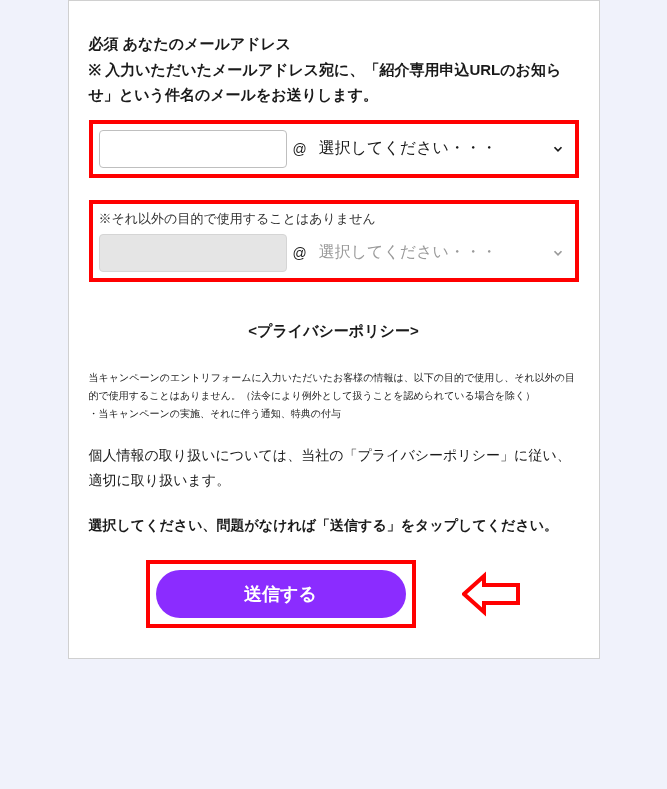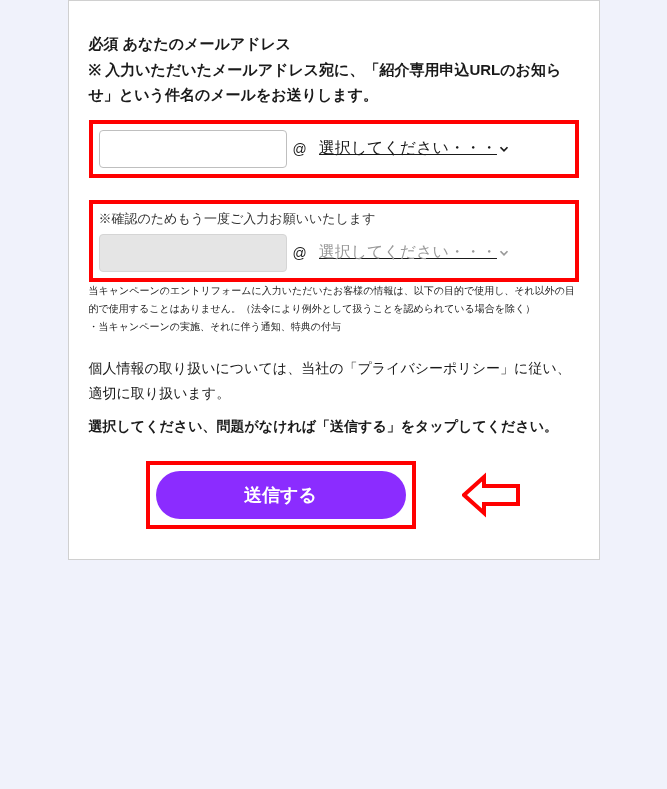--- a/index.html
+++ b/index.html
@@ -45,24 +45,24 @@
     }
     .at {
       font-size: 14px;
       color: #1a1a1a;
     }
     .select-box {
       flex: 1;
       height: 38px;
       display: flex;
       align-items: center;
+      justify-content: space-between;
       font-size: 16px;
       color: #1a1a1a;
       padding: 0 4px 0 6px;
-      text-decoration: underline;
     }
     .select-box.disabled .select-text {
       color: #9a9a9a;
     }
     .select-box .select-text { white-space: nowrap; overflow: hidden; text-overflow: ellipsis; }
     .chev {
       width: 14px;
       height: 14px;
       flex: none;
     }
@@ -84,21 +84,21 @@
     .policy-body {
       font-size: 10px;
       line-height: 1.8;
       color: #1a1a1a;
       margin-bottom: 20px;
     }
     .policy-note {
       font-size: 14px;
       line-height: 1.8;
       color: #1a1a1a;
-      margin-bottom: 8px;
+      margin-bottom: 20px;
     }
     .instruction {
       font-size: 14px;
       font-weight: bold;
       line-height: 1.8;
       color: #1a1a1a;
       margin-bottom: 22px;
     }
     .submit-area {
       display: flex;
@@ -144,34 +144,35 @@
         <span class="select-text">選択してください・・・</span>
         <svg class="chev" viewBox="0 0 24 24" fill="none" stroke="#1a1a1a" stroke-width="3">
             <polyline points="6 9 12 15 18 9"></polyline>
           </svg>
       </div>
     </div>
   </div>
 
   <div class="confirm-wrap">
     <div class="outline">
-      <div class="confirm-label">※確認のためもう一度ご入力お願いいたします</div>
+      <div class="confirm-label">※それ以外の目的で使用することはありません</div>
       <div class="row">
         <input type="text" class="input-box disabled" style="">
         <span class="at">@</span>
         <div class="select-box disabled">
           <span class="select-text">選択してください・・・</span>
           <svg class="chev" viewBox="0 0 24 24" fill="none" stroke="#9a9a9a" stroke-width="3">
               <polyline points="6 9 12 15 18 9"></polyline>
             </svg>
         </div>
       </div>
     </div>
   </div>
 
+  <div class="policy-title">&lt;プライバシーポリシー&gt;</div>
 
   <div class="policy-body" style="white-space: pre-line;">当キャンペーンのエントリフォームに入力いただいたお客様の情報は、以下の目的で使用し、それ以外の目的で使用することはありません。（法令により例外として扱うことを認められている場合を除く）
 ・当キャンペーンの実施、それに伴う通知、特典の付与</div>
 
   <div class="policy-note">個人情報の取り扱いについては、当社の「プライバシーポリシー」に従い、適切に取り扱います。</div>
 
   <div class="instruction">選択してください、問題がなければ「送信する」をタップしてください。</div>
 
   <div class="submit-area">
     <div class="submit-outline">

